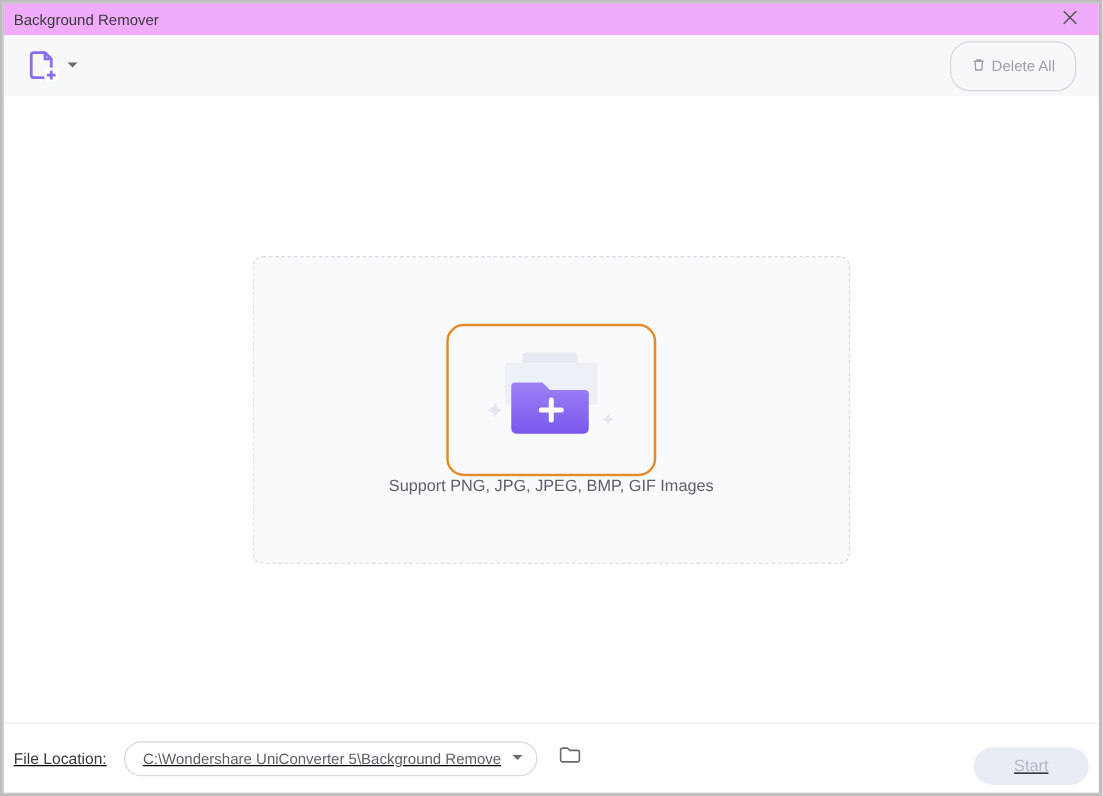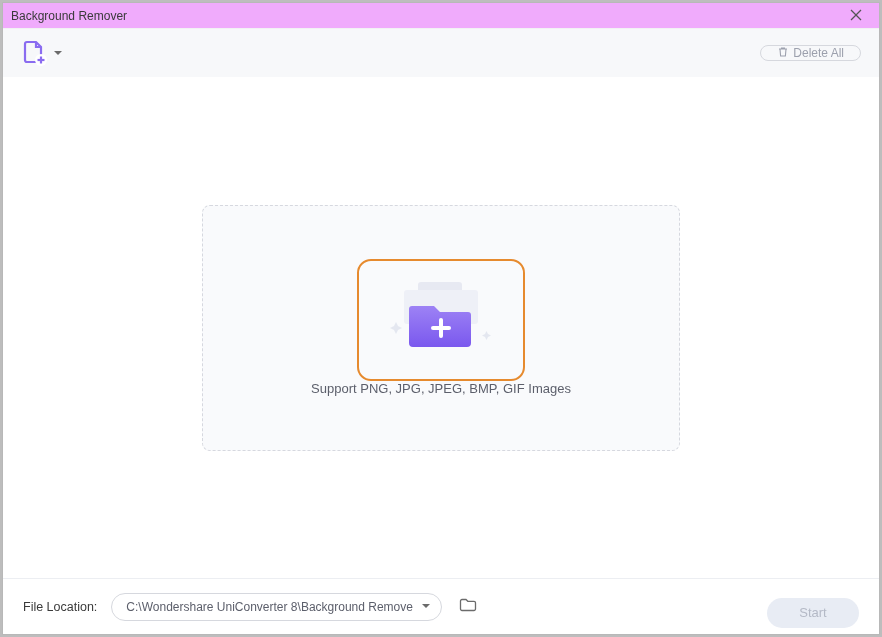--- a/index.html
+++ b/index.html
@@ -58,21 +58,21 @@
     position: relative;
   }
   .add-file-caret {
     color: #6b6b6b;
   }
   .add-file-caret svg { width: 10px; height: 10px; }
   .toolbar .spacer { flex: 1; }
   .delete-all {
     border: 1px solid #d6d8de;
     border-radius: 16px;
-    height: 16px;
+    height: 40px;
     padding: 0 16px;
     display: flex;
     align-items: center;
     gap: 4px;
     color: #9ca0ad;
     font-size: 12px;
     cursor: pointer;
     background: #f7f8fa;
   }
   .delete-all svg { width: 12px; height: 12px; }
@@ -111,22 +111,23 @@
     font-size: 13px;
     color: #5c5f6b;
   }
 
   
   .footer {
     height: 56px;
     border-top: 1px solid #eceef2;
     display: flex;
     align-items: center;
-    padding: 0 20px;
+    padding: 0 8px;
     background: #fff;
+    text-decoration: underline;
   }
   .footer-label {
     font-size: 12.5px;
     color: #3a3a3a;
     margin-right: 14px;
   }
   .path-select {
     border: 1px solid #d6d8de;
     border-radius: 15px;
     height: 28px;
@@ -241,21 +242,21 @@
           </svg>
         </span>
       </div>
       <div class="support-text">Support PNG, JPG, JPEG, BMP, GIF Images</div>
     </div>
   </div>
 
   <div class="footer">
     <span class="footer-label">File Location:</span>
     <div class="path-select">
-      <span class="path-text">C:\Wondershare UniConverter 8\Background Remove</span>
+      <span class="path-text">C:\Wondershare UniConverter 5\Background Remove</span>
       <span class="caret">
         <svg viewBox="0 0 10 10" fill="currentColor">
             <path d="M1 3 l4 4 l4 -4 z"></path>
           </svg>
       </span>
     </div>
     <div class="browse-btn">
       <span>
         <svg viewBox="0 0 18 14" fill="none" stroke="currentColor" stroke-width="1.3">
           <path d="M1.5 3 a1.5 1.5 0 0 1 1.5 -1.5 h4 l1.8 1.8 h6.2 a1.5 1.5 0 0 1 1.5 1.5 v6.2 a1.5 1.5 0 0 1 -1.5 1.5 h-12 a1.5 1.5 0 0 1 -1.5 -1.5 z"></path>

